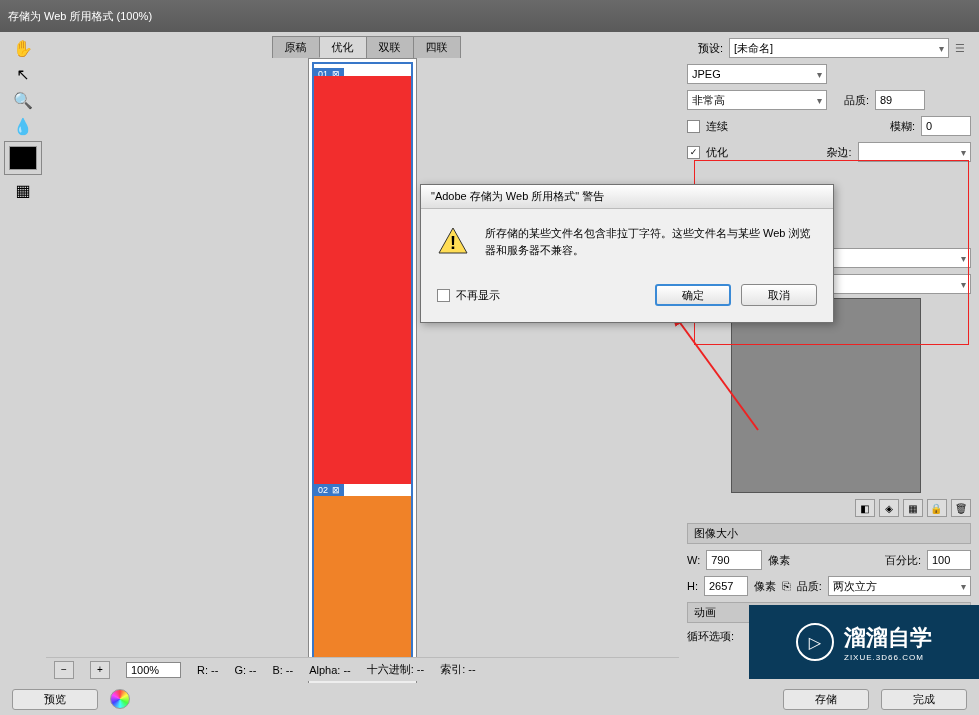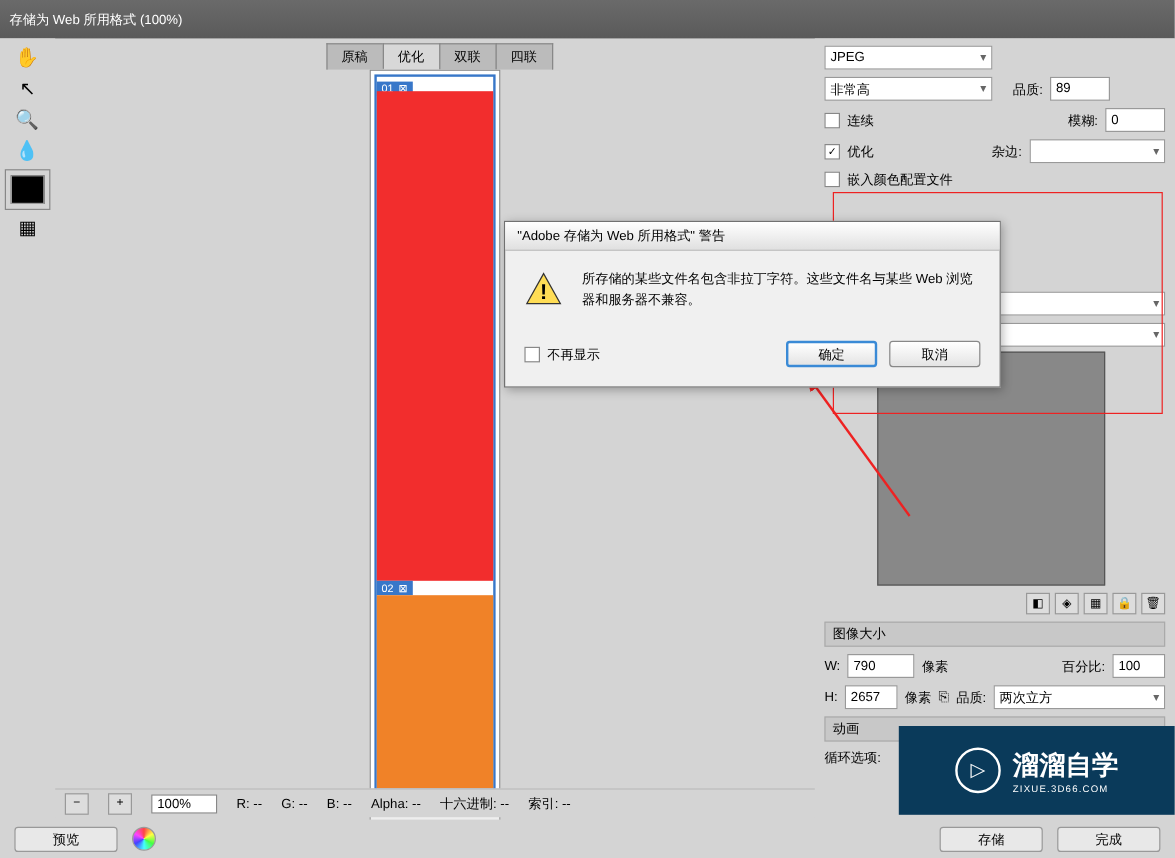--- a/index.html
+++ b/index.html
@@ -113,20 +113,27 @@
           <span>89 品质</span>
         </div>
         <div>1.384K</div>
         <div>1 秒 @ 56.6 Kbps</div>
       </div>
     </div>
   </div>
 
   <div class="right-panel">
     <div class="panel-row">
+      <span class="panel-label">预设:</span>
+      <div class="dropdown">
+          <span>[未命名]</span>
+        </div>
+      <span class="menu-icon">☰</span>
+    </div>
+    <div class="panel-row">
       <div class="dropdown" style="max-width:140px">
           <span>JPEG</span>
         </div>
     </div>
     <div class="panel-row">
       <div class="dropdown" style="max-width:140px">
           <span>非常高</span>
         </div>
       <span class="panel-label">品质:</span>
       <input class="num-input" value="89" style="">
@@ -137,24 +144,20 @@
       <span class="panel-label">模糊:</span>
       <input class="num-input" value="0" style="">
     </div>
     <div class="panel-row">
       <span class="chk">✓</span>
       <span style="flex:1">优化</span>
       <span class="panel-label">杂边:</span>
       <div class="dropdown" style="width:50px">
           <span></span>
         </div>
-    </div>
-    <div class="panel-row">
-      <span class="chk"></span>
-      <span>嵌入颜色配置文件</span>
     </div>
 
     <div style="height:80px"></div>
     <div class="dropdown" style="width:100%;margin-bottom:6px">
         <span></span>
       </div>
     <div class="dropdown" style="width:100%">
         <span></span>
       </div>
 

